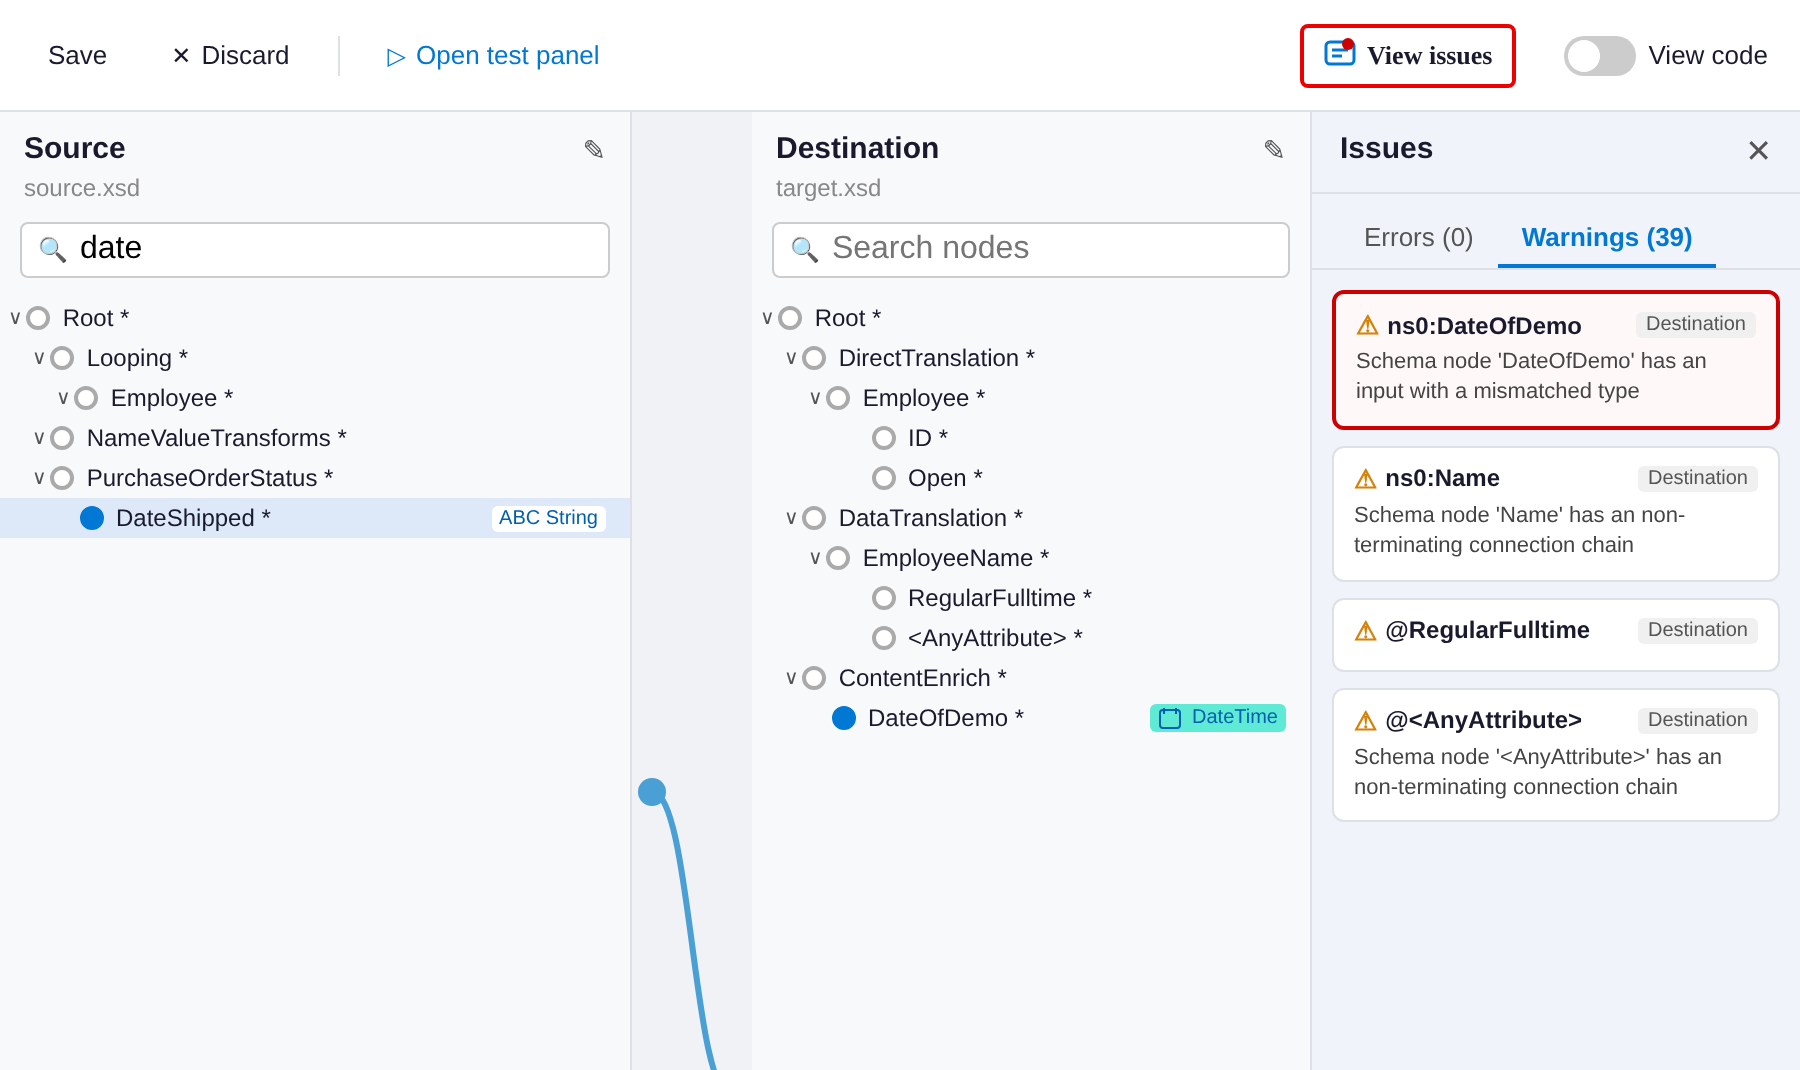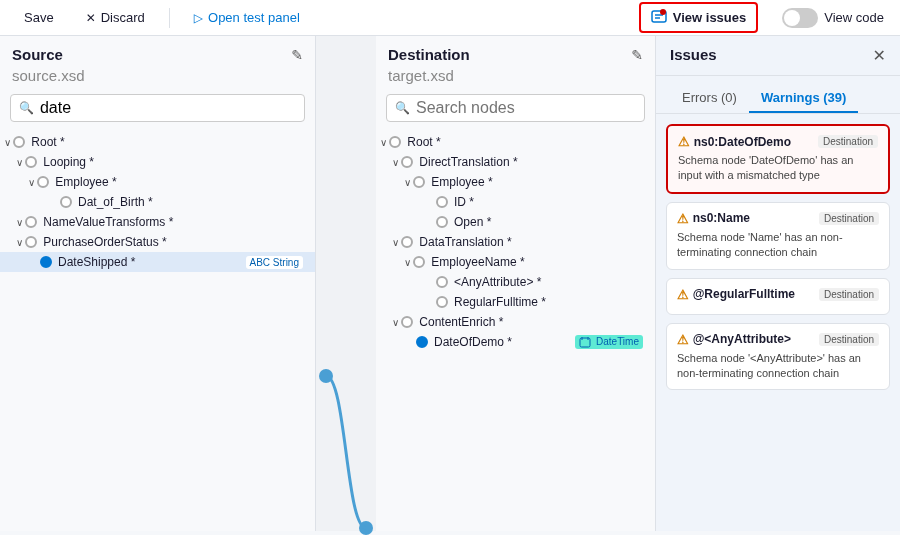--- a/index.html
+++ b/index.html
@@ -1,35 +1,35 @@
 <!DOCTYPE html>
 <html><head>
   <meta charset="utf-8">
   <style>
     * { box-sizing: border-box; margin: 0; padding: 0; }
     body { font-family: 'Segoe UI', Arial, sans-serif; font-size: 13px; background: #f5f7fa; color: #1a1a2e; width: 900px; height: 535px; overflow: hidden; }
 
     
     .toolbar {
       display: flex; align-items: center; gap: 16px;
-      padding: 0 16px; height: 36px;
+      padding: 0 16px; height: 56px;
       background: #fff; border-bottom: 1px solid #dde1e7;
     }
     .toolbar-btn {
       display: flex; align-items: center; gap: 5px;
       background: none; border: none; cursor: pointer;
       font-size: 13px; color: #1a1a2e; padding: 4px 8px; border-radius: 4px;
     }
     .toolbar-btn.primary { color: #0078d4; }
     .toolbar-separator { width: 1px; height: 20px; background: #dde1e7; }
     .toolbar-spacer { flex: 1; }
     .view-issues-btn {
       display: flex; align-items: center; gap: 6px;
       background: #fff; border: 2px solid #e00; border-radius: 4px;
-      padding: 4px 10px; cursor: pointer; font-size: 13px; font-weight: 600; color: #1a1a2e;
+      padding: 4px 10px; cursor: pointer; font-size: 13px; font-weight: 600; color: #1a1a2e; font-family: Liberation Serif, serif;
     }
     .toggle-switch {
       display: flex; align-items: center; gap: 6px; margin-left: 8px;
     }
     .toggle {
       width: 36px; height: 20px; background: #ccc; border-radius: 10px;
       position: relative; cursor: pointer;
     }
     .toggle::after {
       content: ''; position: absolute; left: 2px; top: 2px;
@@ -48,21 +48,21 @@
     }
     .source-panel { width: 316px; }
     .middle-connector { width: 50px; background: #f0f2f5; position: relative; flex-shrink: 0; }
     .destination-panel { width: 280px; border-right: 1px solid #dde1e7; }
 
     .panel-header {
       display: flex; align-items: center; justify-content: space-between;
       padding: 10px 12px 4px 12px;
     }
     .panel-title { font-size: 15px; font-weight: 600; }
-    .panel-subtitle { font-size: 15px; color: #888; padding: 0 12px 6px 12px; }
+    .panel-subtitle { font-size: 12px; color: #888; padding: 0 12px 6px 12px; }
     .panel-edit-icon { cursor: pointer; color: #555; font-size: 14px; }
 
     .search-box {
       display: flex; align-items: center; gap: 6px;
       margin: 4px 10px 6px 10px;
       background: #fff; border: 1px solid #ccc; border-radius: 4px;
       padding: 4px 8px;
     }
     .search-box input {
       border: none; outline: none; font-size: 16px; width: 100%; background: transparent;
@@ -196,26 +196,20 @@
         <span class="node-name">Looping *</span>
       </div>
 
       <div class="tree-item">
         <span class="indent" style="width:28px"></span>
         <span class="chevron">∨</span>
         <span class="node-dot"></span>
         <span class="node-name">Employee *</span>
       </div>
 
-      <div class="tree-item">
-        <span class="indent" style="width:48px"></span>
-        <span class="chevron" style="width:10px"></span>
-        <span class="node-dot"></span>
-        <span class="node-name">Dat_of_Birth *</span>
-      </div>
 
       <div class="tree-item">
         <span class="indent" style="width:16px"></span>
         <span class="chevron">∨</span>
         <span class="node-dot"></span>
         <span class="node-name">NameValueTransforms *</span>
       </div>
 
       <div class="tree-item">
         <span class="indent" style="width:16px"></span>
@@ -301,28 +295,28 @@
         <span class="indent" style="width:28px"></span>
         <span class="chevron">∨</span>
         <span class="node-dot"></span>
         <span class="node-name">EmployeeName *</span>
       </div>
 
       <div class="tree-item">
         <span class="indent" style="width:48px"></span>
         <span class="chevron" style="width:10px"></span>
         <span class="node-dot"></span>
+        <span class="node-name">RegularFulltime *</span>
+      </div>
+
+      <div class="tree-item">
+        <span class="indent" style="width:48px"></span>
+        <span class="chevron" style="width:10px"></span>
+        <span class="node-dot"></span>
         <span class="node-name">&lt;AnyAttribute&gt; *</span>
-      </div>
-
-      <div class="tree-item">
-        <span class="indent" style="width:48px"></span>
-        <span class="chevron" style="width:10px"></span>
-        <span class="node-dot"></span>
-        <span class="node-name">RegularFulltime *</span>
       </div>
 
       <div class="tree-item">
         <span class="indent" style="width:16px"></span>
         <span class="chevron">∨</span>
         <span class="node-dot"></span>
         <span class="node-name">ContentEnrich *</span>
       </div>
 
       <div class="tree-item">

